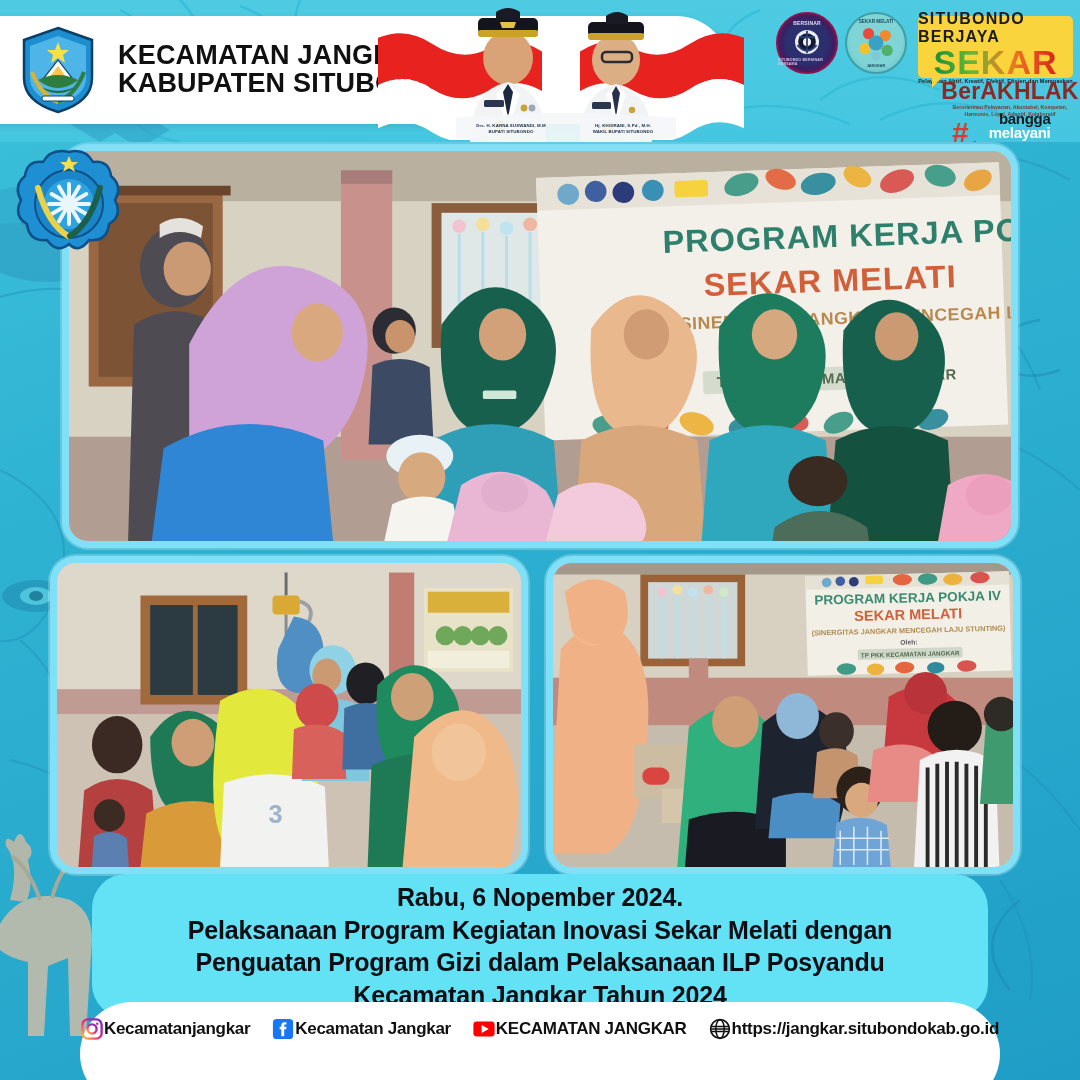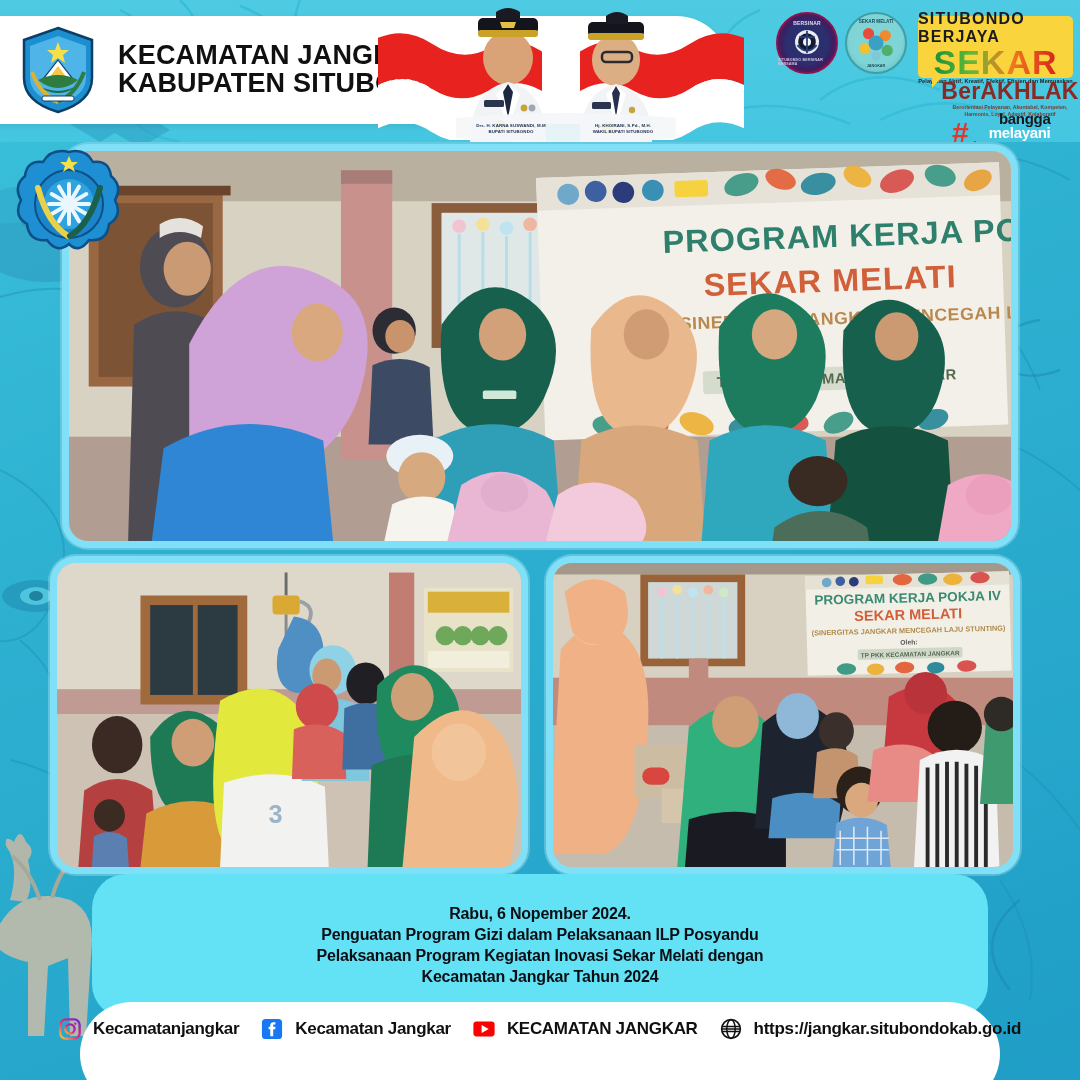--- a/index.html
+++ b/index.html
@@ -128,33 +128,33 @@
   }
 
   
   .caption {
     position:absolute; left:92px; top:874px; width:896px; height:144px;
     background:#62e2f4; border-radius:34px;
     display:flex; flex-direction:column; align-items:center; justify-content:center;
     z-index:14; padding:4px 14px;
   }
   .caption div {
-    font-size:16px; font-weight:bold; color:#0d0d14;
+    font-size:25px; font-weight:bold; color:#0d0d14;
     line-height:1.3; text-align:center; letter-spacing:-.2px;
     white-space:nowrap;
   }
 
   
   .footer {
     position:absolute; left:80px; bottom:-26px; width:920px; height:104px;
     background:#ffffff; border-radius:58px; z-index:15;
     display:flex; align-items:flex-start; justify-content:center; gap:22px;
     padding-top:16px;
   }
-  .fitem { display:flex; align-items:center; gap:12px; }
+  .fitem { display:flex; align-items:center; gap:1px; }
   .fitem span.lbl { font-size:17px; font-weight:bold; color:#101010; letter-spacing:-.3px; white-space:nowrap; }
   .ficon { width:22px; height:22px; flex:0 0 22px; }
 </style>
 </head>
 <body>
 
 <div class="bg"></div>
 <svg class="bg-svg" viewBox="0 0 1080 1080" preserveAspectRatio="none">
   <defs>
     <linearGradient id="featherG" x1="0" y1="0" x2="1" y2="1">
@@ -716,22 +716,22 @@
 
     <g>
         <path d="M446 168 q28 -18 36 14 l0 70 l-42 0z" fill="#3f9a70"></path>
         <ellipse cx="462" cy="158" rx="18" ry="18" fill="#2e2a26"></ellipse>
       </g>
   </svg>
 </div>
 
 <div class="caption">
   <div>Rabu, 6 Nopember 2024.</div>
+  <div>Pelaksanaan Program Kegiatan Inovasi Sekar Melati dengan</div>
   <div>Penguatan Program Gizi dalam Pelaksanaan ILP Posyandu</div>
-  <div>Pelaksanaan Program Kegiatan Inovasi Sekar Melati dengan</div>
   <div>Kecamatan Jangkar Tahun 2024</div>
 </div>
 
 <div class="footer">
 
   <div class="fitem">
     <svg class="ficon" viewBox="0 0 24 24">
       <defs>
           <linearGradient id="ig" x1="0" y1="1" x2="1" y2="0">
         <stop offset="0" stop-color="#f9ce34"></stop>

